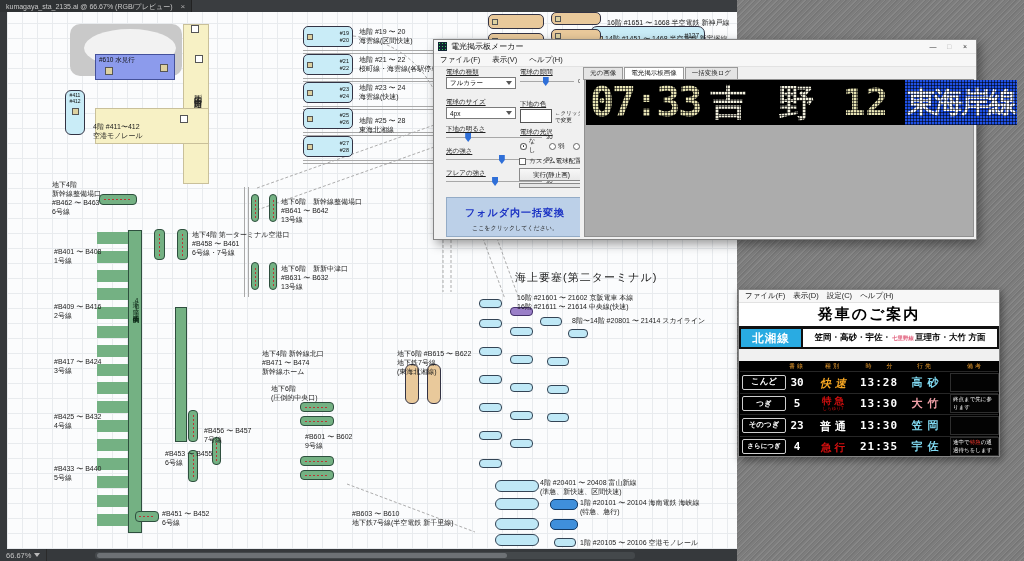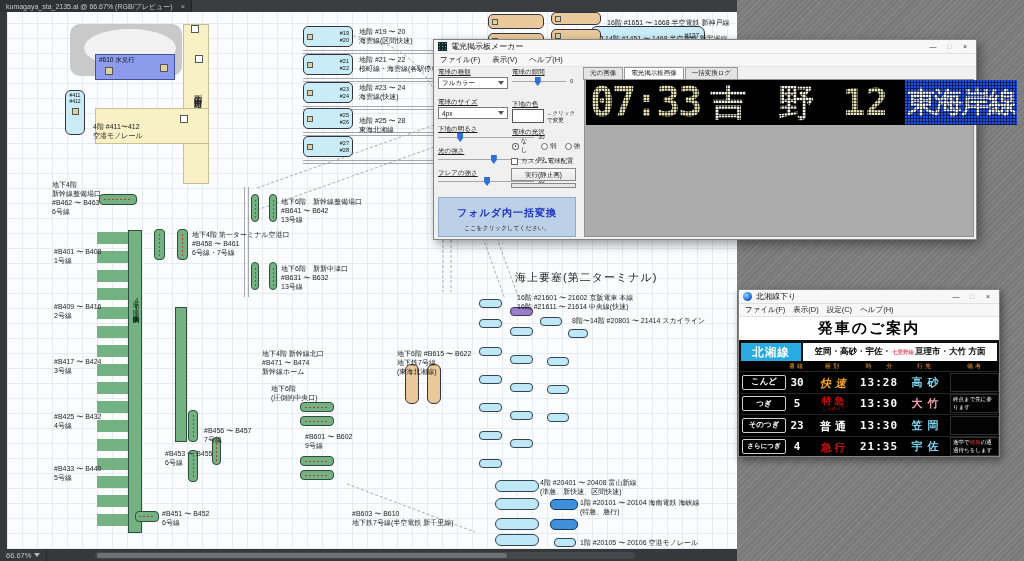--- a/index.html
+++ b/index.html
@@ -69,21 +69,21 @@
     padding:0 4px; font-size:8px; color:#111; gap:4px; }
   .tbar .wbtns { margin-left:auto; display:flex; gap:2px; }
   .tbar .wbtn { width:14px; height:11px; font-size:7px; line-height:11px; text-align:center; color:#333; }
   .tbar .wbtn.dis { color:#b0b0b0; }
   .menubar { height:13px; background:#f7f7f7; border-bottom:1px solid #e2e2e2; display:flex; gap:12px;
     align-items:center; padding:0 6px; font-size:7.5px; color:#222; }
 
   
   #ledwin { left:433px; top:39px; width:544px; height:201px; z-index:10; box-shadow:3px 4px 10px rgba(0,0,0,.4); }
   #ledwin .appicon { width:9px; height:9px; background:#123; background-image:radial-gradient(#3c5 1px, transparent 1px); background-size:3px 3px; }
-  #ledpanel { position:absolute; left:0; top:27px; width:146px; bottom:0; background:#f0f0f0; }
+  #ledpanel { position:absolute; left:8px; top:27px; width:146px; bottom:0; background:#f0f0f0; }
   .clabel { position:absolute; font-size:6.5px; color:#222; text-decoration:underline; }
   .combo { position:absolute; background:#fff; border:1px solid #7a7a7a; font-size:6.5px; color:#111;
     padding:1px 3px; display:flex; align-items:center; }
   .combo .cv { flex:1; }
   .combo .arrow { width:0; height:0; border-left:3px solid transparent; border-right:3px solid transparent; border-top:4px solid #555; }
   .slider { position:absolute; height:9px; }
   .slider .track { position:absolute; left:0; right:0; top:4px; height:1px; background:#a8a8a8; }
   .slider .thumb { position:absolute; top:0; width:6px; height:9px; background:#2f6fd8;
     clip-path:polygon(0 0,100% 0,100% 55%,50% 100%,0 55%); }
   .sval { position:absolute; font-size:6px; color:#333; }
@@ -484,29 +484,20 @@
         <span class="t-dest d1">吉</span>
         <span class="t-dest d2">野</span>
         <span class="t-num">12</span>
         <span class="t-line">東海岸線</span>
       </div>
     </div>
   </div>
 </div>
 
 <div class="win" id="depwin">
-  <div class="tbar">
-    <i class="appicon"></i>
-    <span>北湘線下り</span>
-    <span class="wbtns">
-      <i class="wbtn">—</i>
-      <i class="wbtn dis">□</i>
-      <i class="wbtn">×</i>
-    </span>
-  </div>
   <div class="menubar" style="gap:8px">
     <span>ファイル(F)</span>
     <span>表示(D)</span>
     <span>設定(C)</span>
     <span>ヘルプ(H)</span>
   </div>
   <div id="banner">
     <span class="t">発車のご案内</span>
   </div>
   <div id="linebar">

